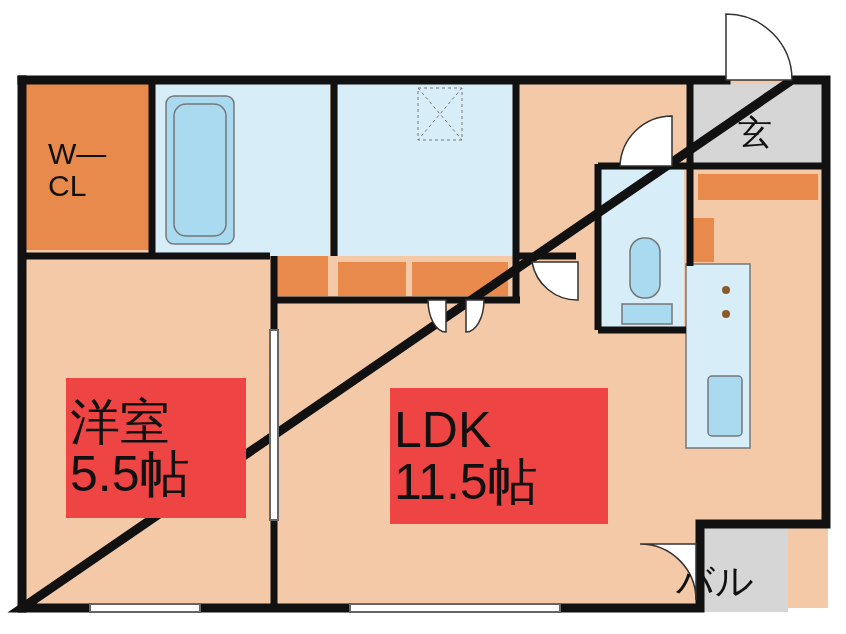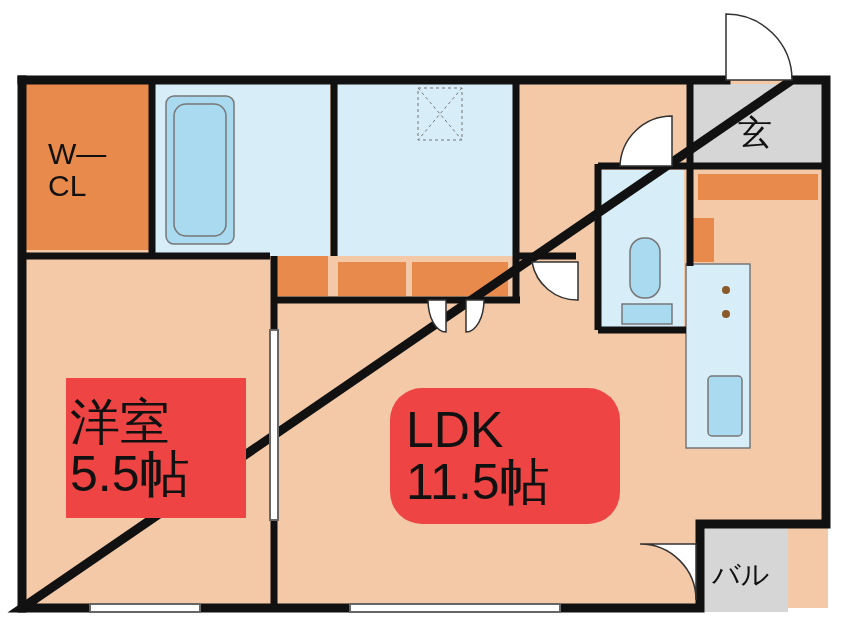--- a/index.html
+++ b/index.html
@@ -85,20 +85,20 @@
 <div class="room-label" style="left:48px; top:138px; background:transparent; font-size:30px;">
   <span>W—</span>
   <span>CL</span>
 </div>
 
 <div class="room-label" style="left:66px; top:378px; width:176px; height:140px; font-size:50px; padding-left:4px;">
   <span>洋室</span>
   <span>5.5帖</span>
 </div>
 
-<div class="room-label" style="left:390px; top:388px; width:214px; height:136px; font-size:50px; padding-left:16px;border-radius:32px;">
+<div class="room-label" style="left:390px; top:388px; width:214px; height:136px; font-size:50px; padding-left:4px;">
   <span>LDK</span>
   <span>11.5帖</span>
 </div>
 
 <div class="lbl" style="left:738px; top:110px; font-size:34px;">玄</div>
 
-<div class="lbl" style="left:712px; top:556px; font-size:28px;">バル</div>
+<div class="lbl" style="left:676px; top:556px; font-size:38px;">バル</div>
 
 </body></html>

